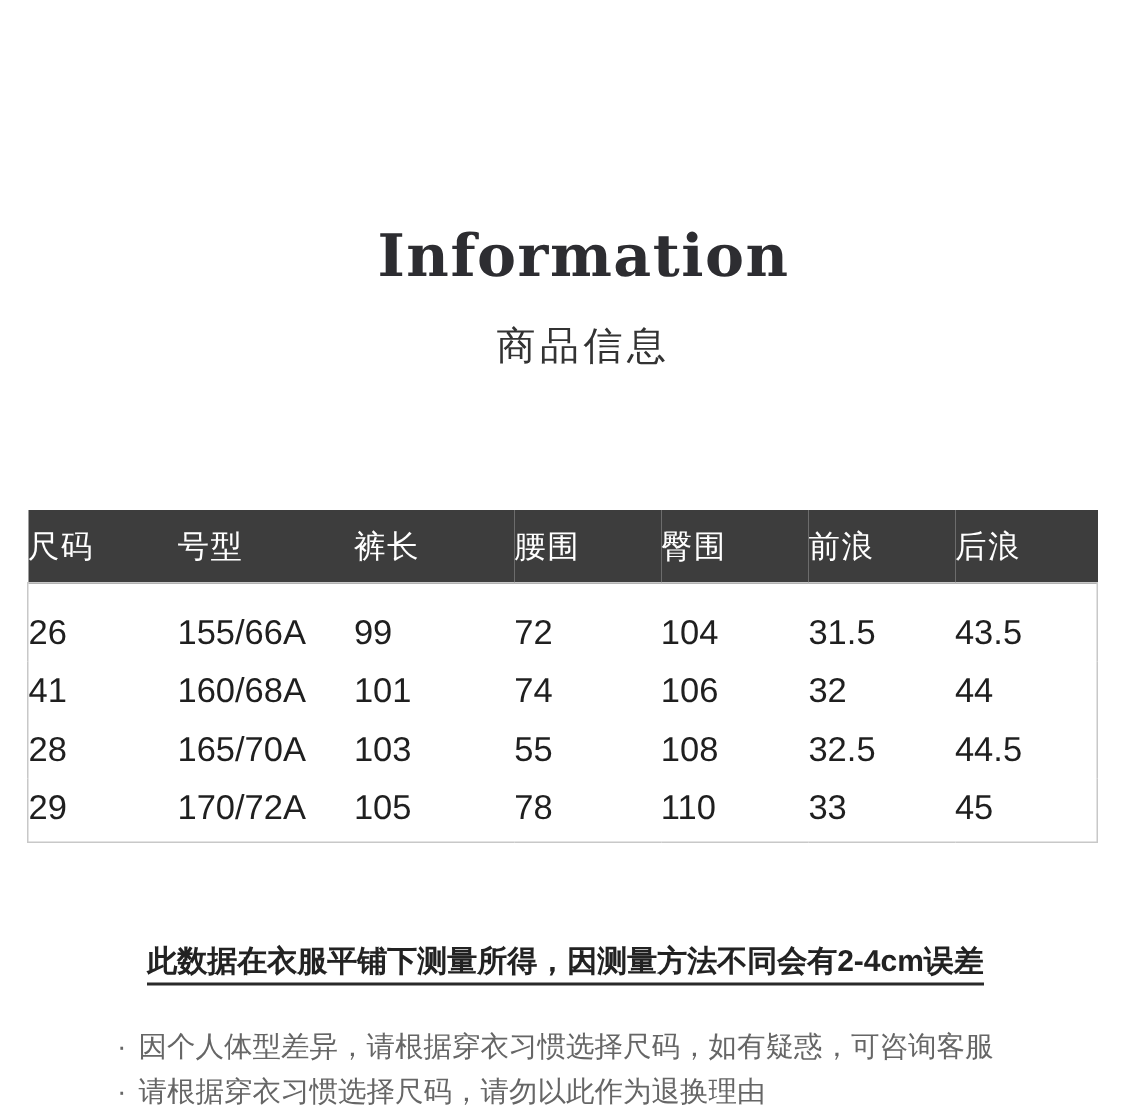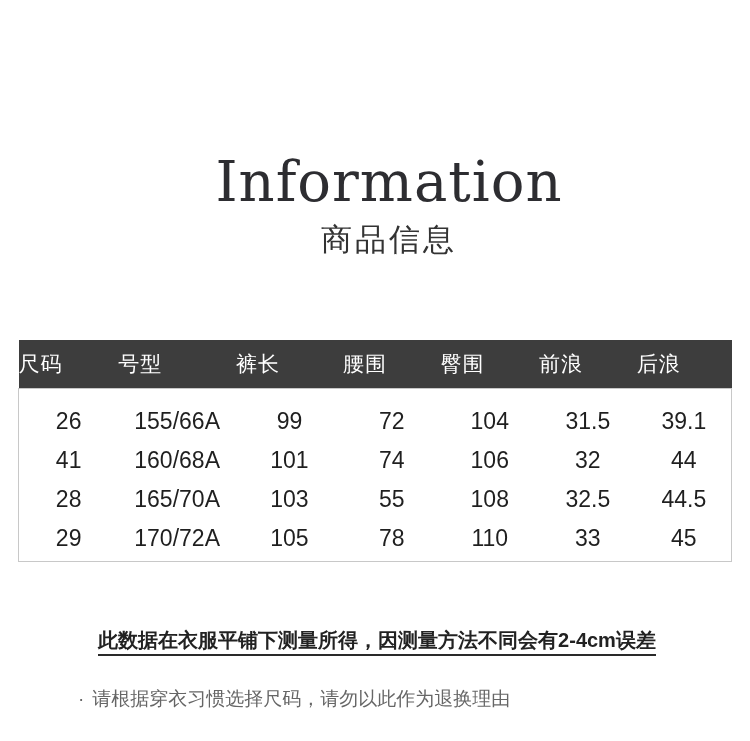--- a/index.html
+++ b/index.html
@@ -20,32 +20,32 @@
     position: absolute;
     top: 148px;
     left: 0;
     width: 750px;
     text-align: center;
     padding-left: 28px;
     box-sizing: border-box;
   }
   .title-en {
     font-family: "DejaVu Serif", "Liberation Serif", serif;
-    font-weight: 400;
-    font-size: 56px;
+    font-weight: 700;
+    font-size: 39px;
     line-height: 1.2;
     color: #2d2d31;
     letter-spacing: 1px;
     margin: 0;
   }
   .title-cn {
-    font-size: 31px;
+    font-size: 26px;
     color: #333333;
     letter-spacing: 3px;
-    margin-top: 4px;
+    margin-top: 18px;
   }
 
   
   table.size-table {
     position: absolute;
     top: 340px;
     left: 18px;
     width: 714px;
     border-collapse: collapse;
     table-layout: fixed;
@@ -57,21 +57,21 @@
     font-size: 21px;
     font-weight: 400;
     text-align: left;
     padding: 0;
     letter-spacing: 1px;
   }
   table.size-table tbody {
     border: 1px solid var(--table-border, #c8c8c8);
   }
   table.size-table tbody td {
-    text-align: center;
+    text-align: left;
     font-size: 23px;
     color: var(--body-fg, #1f1f1f);
     height: 39px;
     padding: 0;
     font-weight: 400;
   }
   table.size-table tbody tr:first-child td { padding-top: 13px; }
   table.size-table tbody tr:last-child td { padding-bottom: 3px; margin-top: 38px; }
 
   
@@ -137,21 +137,21 @@
       </tr>
   </thead>
   <tbody id="size-table-body">
       <tr>
         <td>26</td>
         <td>155/66A</td>
         <td>99</td>
         <td>72</td>
         <td>104</td>
         <td>31.5</td>
-        <td>39.1</td>
+        <td>43.5</td>
       </tr>
       <tr>
         <td>41</td>
         <td>160/68A</td>
         <td>101</td>
         <td>74</td>
         <td>106</td>
         <td>32</td>
         <td>44</td>
       </tr>
@@ -174,14 +174,15 @@
         <td>45</td>
       </tr>
     </tbody>
 </table>
 
 <div class="note-bold">
   <span class="underlined">此数据在衣服平铺下测量所得，因测量方法不同会有2-4cm误差</span>
 </div>
 
 <div class="tips" id="tips-list">
+    <div class="tip-row"><span class="tip-bullet">·</span><span>因个人体型差异，请根据穿衣习惯选择尺码，如有疑惑，可咨询客服</span></div>
     <div class="tip-row"><span class="tip-bullet">·</span><span>请根据穿衣习惯选择尺码，请勿以此作为退换理由</span></div>
   </div>
 
 </body></html>

